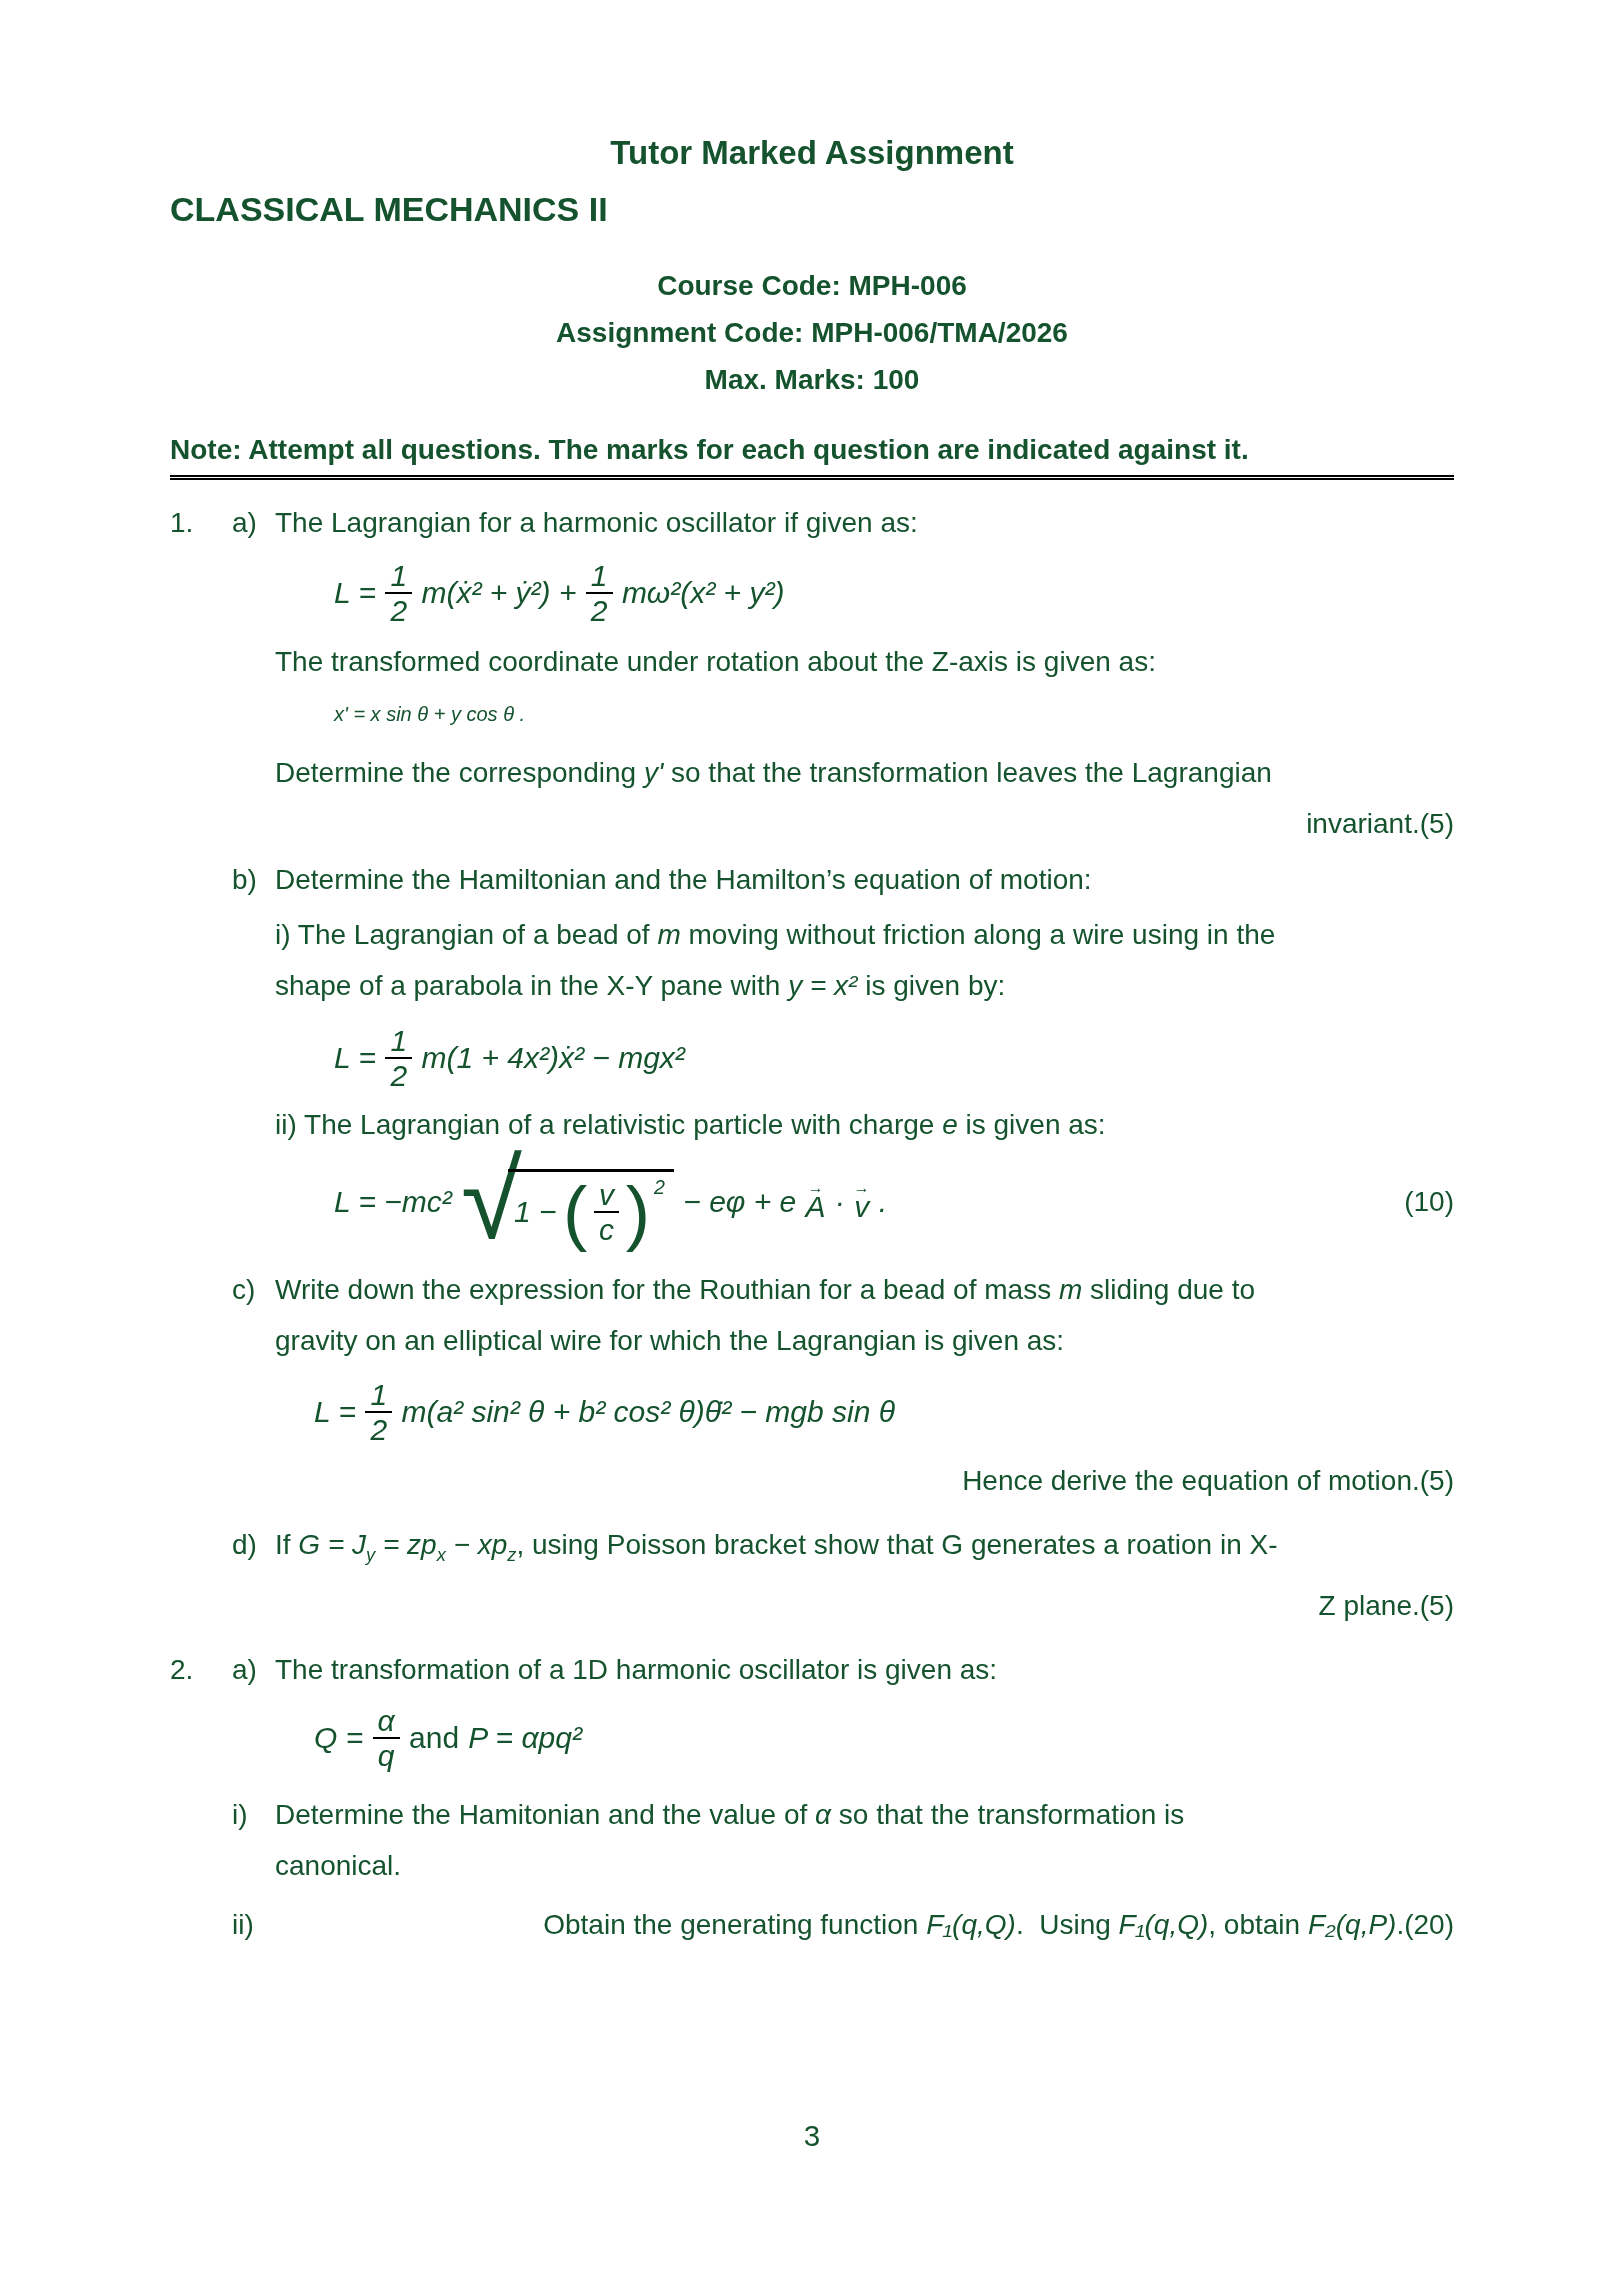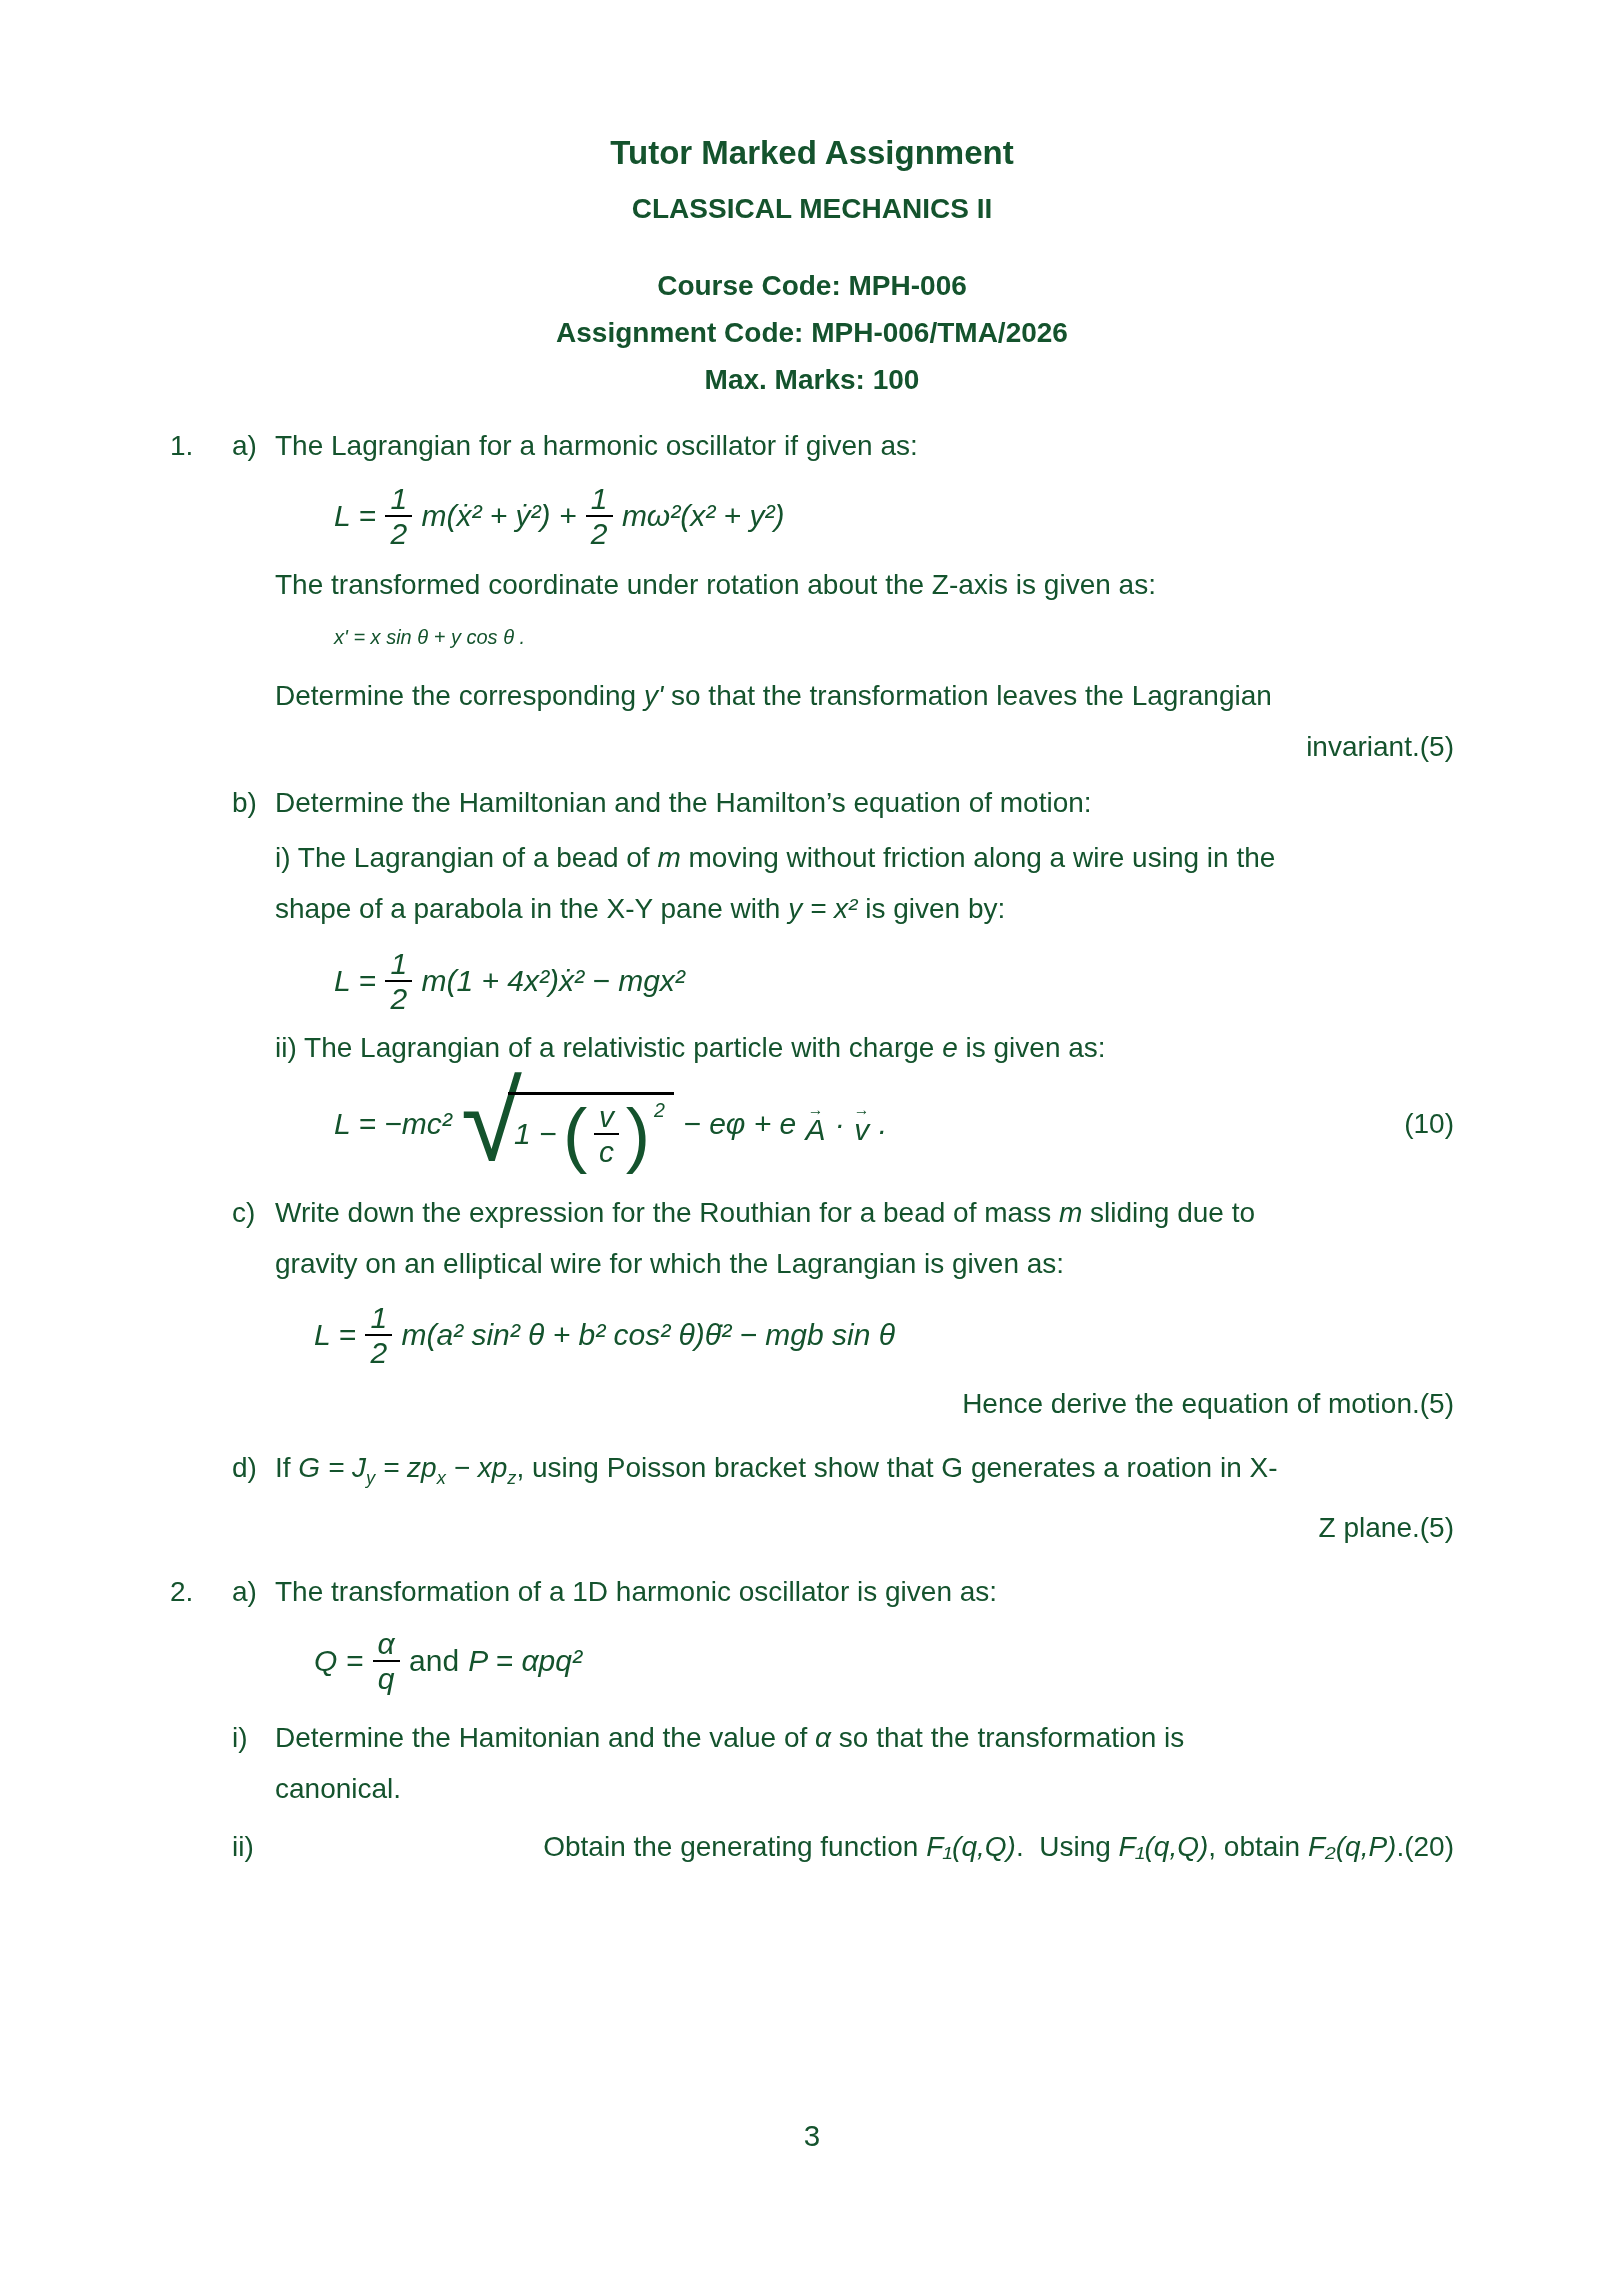--- a/index.html
+++ b/index.html
@@ -5,21 +5,21 @@
   html,body{margin:0;padding:0;background:#777;}
   .page{
     width:1624px;height:2295px;background:#ffffff;color:#14532d;
     position:relative;overflow:hidden;margin:0 auto;
     font-family:"Liberation Sans","DejaVu Sans",sans-serif;
     font-size:28px;
   }
   .content{padding:0 170px;}
   .doc-header{margin-top:132px;}
   .title1{font-size:33px;font-weight:bold;line-height:41px;text-align:center;}
-  .title2{font-size:28px;font-weight:bold;line-height:46px;text-align:center;margin-top:13px;}
+  .title2{font-size:34px;font-weight:bold;line-height:46px;text-align:left;margin-top:13px;}
   .meta{margin-top:30px;line-height:47px;text-align:center;font-weight:bold;}
   .note{margin-top:30px;font-weight:bold;line-height:33px;padding-bottom:9.2px;border-bottom:5.2px double #000;}
   .part-heading{margin-top:33px;font-size:39px;font-weight:bold;line-height:42px;text-align:center;}
   .row{display:grid;grid-template-columns:62px 43px 1fr;align-items:start;}
   .num,.letter{line-height:51px;white-space:pre;}
   .body{min-width:0;}
   .line{line-height:51px;white-space:pre;}
   .mline{display:flex;justify-content:flex-end;align-items:baseline;}
   .marks{white-space:pre;}
   .mi{font-style:italic;}
@@ -53,20 +53,21 @@
       <div class="title1">Tutor Marked Assignment</div>
       <div class="title2">CLASSICAL MECHANICS II</div>
     </div>
 
     <div class="meta">
       <div>Course Code: MPH-006</div>
       <div>Assignment Code: MPH-006/TMA/2026</div>
       <div>Max. Marks: 100</div>
     </div>
 
+    <div class="note">Note: Attempt all questions. The marks for each question are indicated against it.</div>
 
 
     <div class="row" style="margin-top:17px">
       <span class="num">1.</span>
       <span class="letter">a)</span>
       <div class="body">
         <div class="line">The Lagrangian for a harmonic oscillator if given as:</div>
 
         <div class="eq eq-ind" style="margin:10.5px 0 9.2px 59px">
           <span>L =</span>

